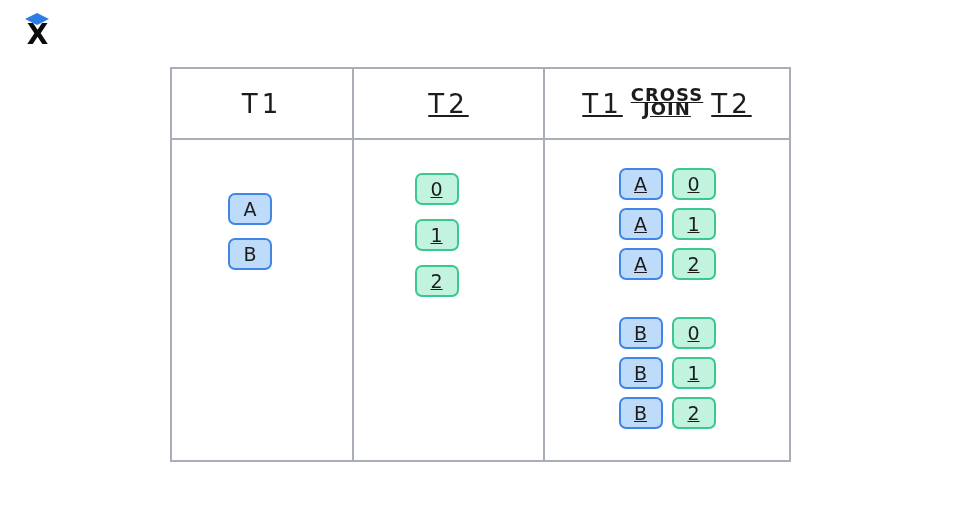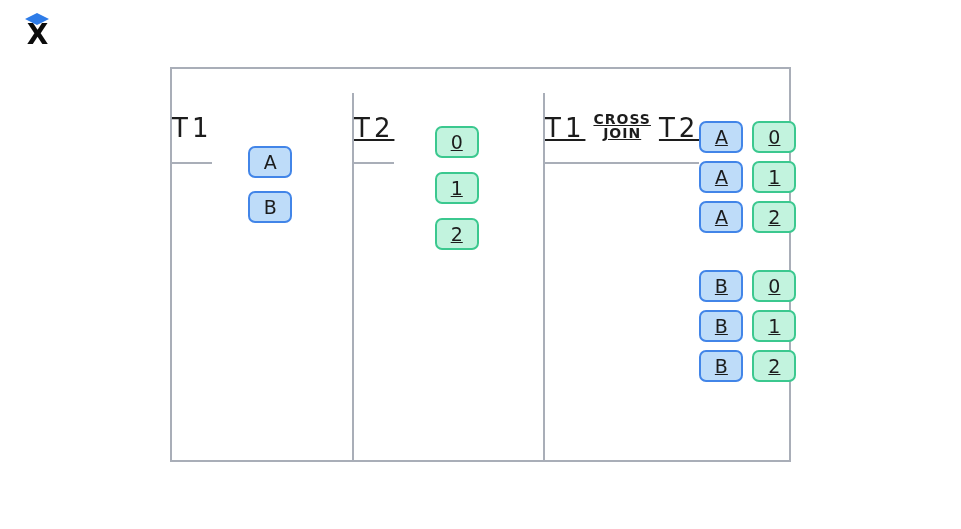--- a/index.html
+++ b/index.html
@@ -49,23 +49,22 @@
     width: 621px;
     height: 395px;
     box-sizing: border-box;
     border: 2px solid var(--table-border, #a9aeb8);
     display: grid;
     grid-template-columns: 180px 191px 1fr;
     color: var(--text, #1c1c1c);
   }
   .col {
     display: flex;
-    flex-direction: row;
+    flex-direction: column;
     min-width: 0;
-    margin-top: 24px;
   }
   .col + .col {
     border-left: 2px solid var(--table-border, #a9aeb8);
     text-decoration: underline;
   }
   .header {
     height: 71px;
     box-sizing: border-box;
     border-bottom: 2px solid var(--table-border, #a9aeb8);
     display: flex;
@@ -73,21 +72,21 @@
     justify-content: center;
     font-size: 26px;
     letter-spacing: 4px;
     gap: 8px;
     flex: 0 0 auto;
   }
   .op-stack {
     display: flex;
     flex-direction: column;
     align-items: center;
-    font-size: 14px;
+    font-size: 18px;
     line-height: 14px;
     letter-spacing: 1px;
     font-weight: 600;
     margin-top: -4px;
   }
   .body {
     flex: 1;
     display: flex;
     flex-direction: column;
     align-items: center;

